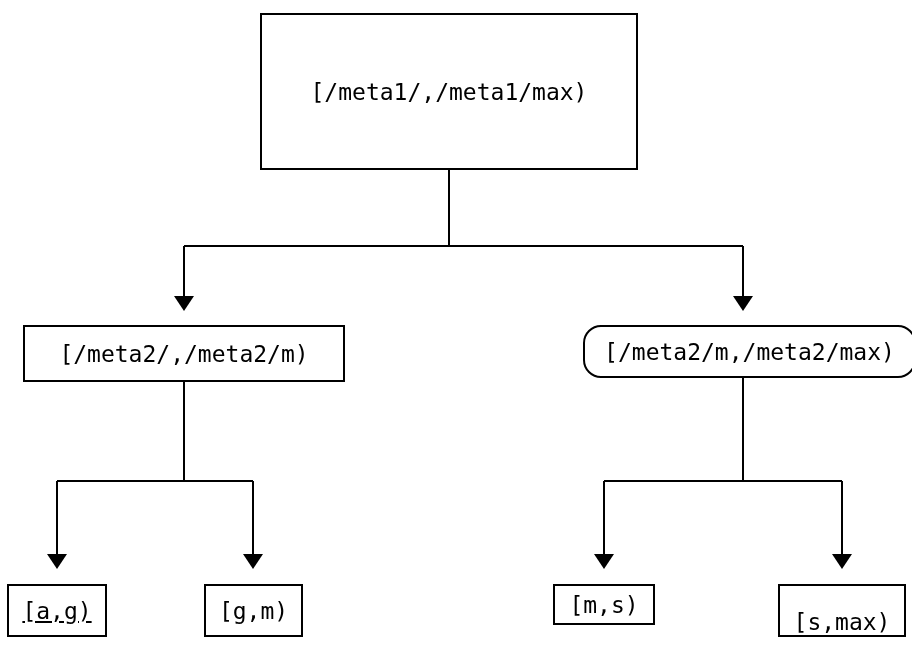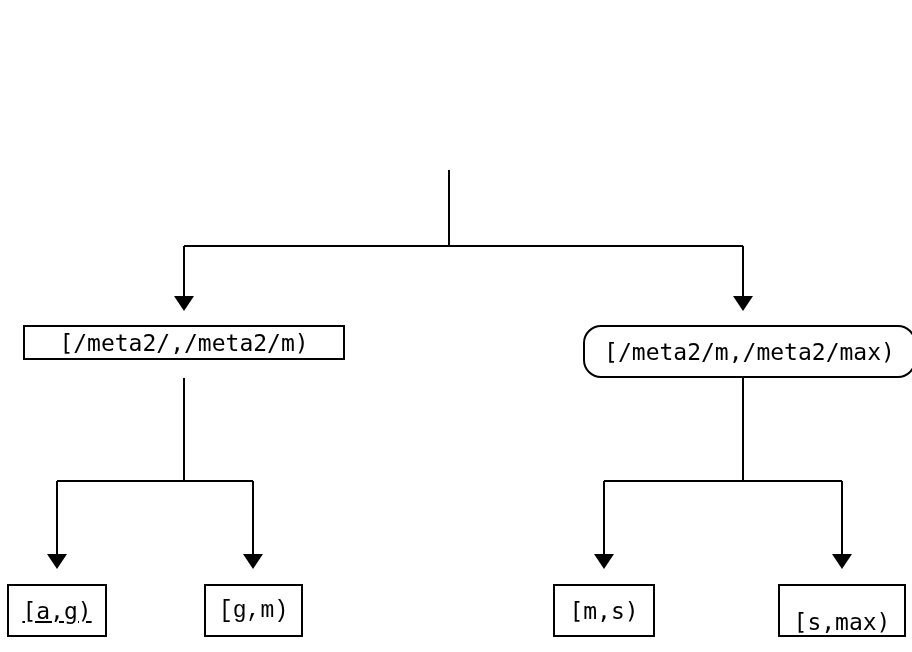--- a/index.html
+++ b/index.html
@@ -36,25 +36,25 @@
     border: 2px solid #000000;
     background: #ffffff;
     display: flex;
     align-items: center;
     justify-content: center;
     font-size: 23px;
     color: #000000;
     white-space: nowrap;
   }
   .node-root     { left: 260px; top: 13px;  width: 378px; height: 157px; }
-  .node-mid-left  { left: 23px;  top: 325px; width: 322px; height: 35px; text-align: center; }
+  .node-mid-left  { left: 23px;  top: 325px; width: 322px; height: 57px; text-align: center; }
   .node-mid-right { left: 583px; top: 325px; width: 333px; height: 53px; border-radius: 18px; }
   .node-leaf-ag   { left: 7px;   top: 584px; width: 100px; height: 53px; text-decoration: underline; }
-  .node-leaf-gm   { left: 204px; top: 584px; width: 99px;  height: 53px; font-family: Liberation Mono, monospace; }
-  .node-leaf-ms   { left: 553px; top: 584px; width: 102px; height: 53px; }
+  .node-leaf-gm   { left: 204px; top: 584px; width: 99px;  height: 53px; }
+  .node-leaf-ms   { left: 553px; top: 584px; width: 102px; height: 41px; }
   .node-leaf-smax { left: 778px; top: 584px; width: 128px; height: 53px; align-items: flex-end; }
 </style>
 </head>
 <body>
 
 <div class="canvas">
 
   <svg class="connectors" viewBox="0 0 912 652" xmlns="http://www.w3.org/2000/svg">
 
     <line x1="449" y1="170" x2="449" y2="247"></line>
@@ -75,20 +75,23 @@
     <polygon points="243,554 263,554 253,569"></polygon>
 
     <line x1="743" y1="378" x2="743" y2="482"></line>
     <line x1="604" y1="481" x2="842" y2="481"></line>
     <line x1="604" y1="481" x2="604" y2="555"></line>
     <polygon points="594,554 614,554 604,569"></polygon>
     <line x1="842" y1="481" x2="842" y2="555"></line>
     <polygon points="832,554 852,554 842,569"></polygon>
   </svg>
 
+  <div class="node node-root">
+    <span>[/meta1/,/meta1/max)</span>
+  </div>
 
   <div class="node node-mid-left">
     <span>[/meta2/,/meta2/m)</span>
   </div>
 
   <div class="node node-mid-right">
     <span>[/meta2/m,/meta2/max)</span>
   </div>
 
   <div class="node node-leaf-ag">

